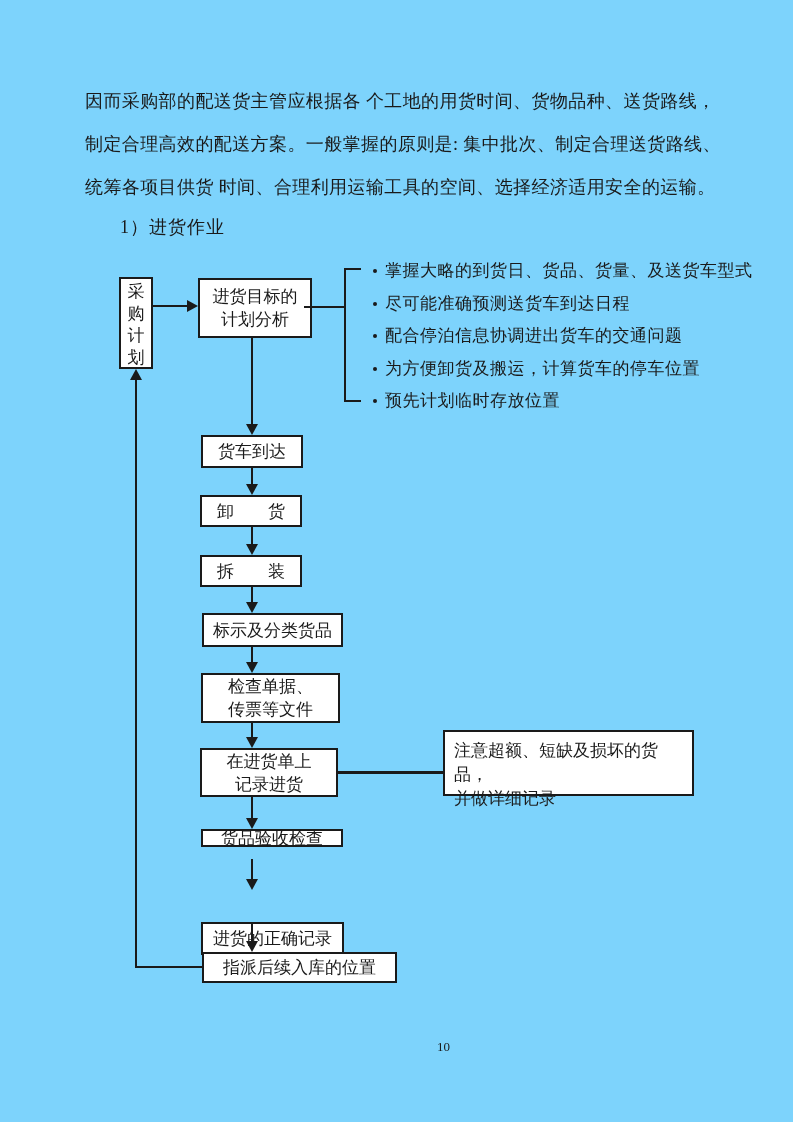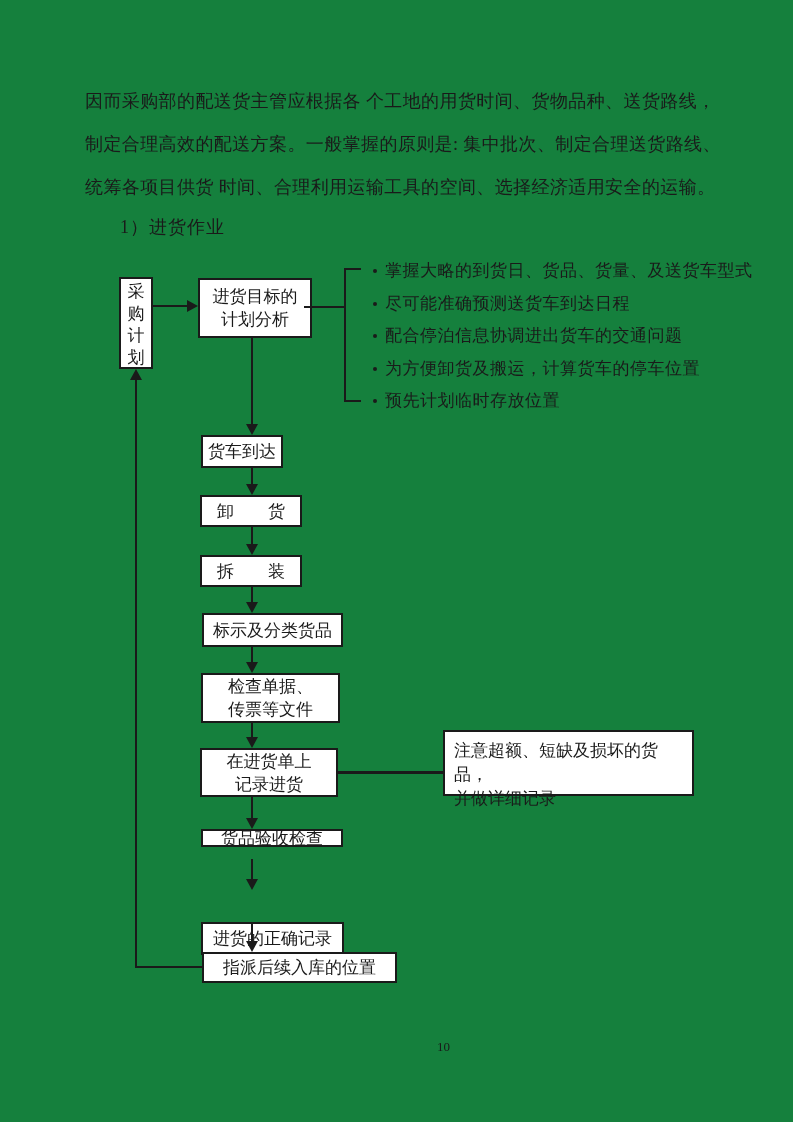--- a/index.html
+++ b/index.html
@@ -1,17 +1,17 @@
 <!DOCTYPE html>
 <html><head>
 <meta charset="utf-8">
 <style>
   html,body{margin:0;padding:0;background:#e8e8e8;}
   #page{
-    position:relative;width:793px;height:1122px;background:#15803d;
+    position:relative;width:793px;height:1122px;background:#7dd3fc;
     font-family:"Liberation Serif","DejaVu Serif",serif;color:#1a1a1a;
     overflow:hidden;margin:0 auto;
   }
   .pline{
     position:absolute;left:85px;width:640px;height:30px;line-height:30px;
     font-size:18px;letter-spacing:0.4px;white-space:nowrap;
   }
   .heading{
     position:absolute;left:120px;top:214px;font-size:18px;line-height:26px;
     letter-spacing:1px;white-space:nowrap;
@@ -90,21 +90,21 @@
   </div>
   <div class="bullet-row" style="top:358px">
     <span class="bullet-dot"></span>
     <span>为方便卸货及搬运，计算货车的停车位置</span>
   </div>
   <div class="bullet-row" style="top:390px">
     <span class="bullet-dot"></span>
     <span>预先计划临时存放位置</span>
   </div>
 
-  <div class="box" style="left:201px;top:435px;width:82px;height:33px;">货车到达</div>
+  <div class="box" style="left:201px;top:435px;width:102px;height:33px;">货车到达</div>
   <div class="box" style="left:200px;top:495px;width:102px;height:32px;">卸　　货</div>
   <div class="box" style="left:200px;top:555px;width:102px;height:32px;">拆　　装</div>
   <div class="box" style="left:202px;top:613px;width:141px;height:34px;">标示及分类货品</div>
   <div class="box" style="left:201px;top:673px;width:139px;height:50px;">检查单据、
 传票等文件</div>
   <div class="box" style="left:200px;top:748px;width:138px;height:49px;">在进货单上
 记录进货</div>
   <div class="box" style="left:201px;top:829px;width:142px;height:18px;">货品验收检查</div>
   <div class="box" style="left:201px;top:890px;width:143px;height:33px;margin-top:32px;">进货的正确记录</div>
   <div class="box" style="left:202px;top:952px;width:195px;height:31px;">指派后续入库的位置</div>

